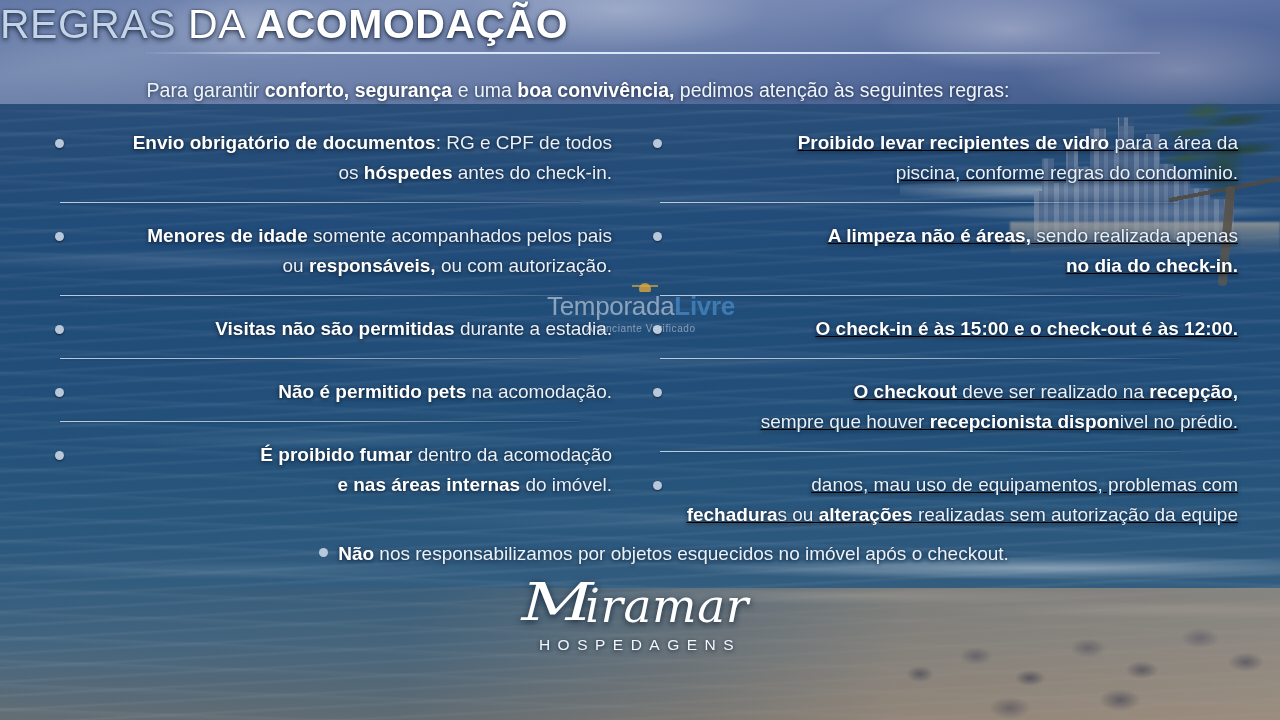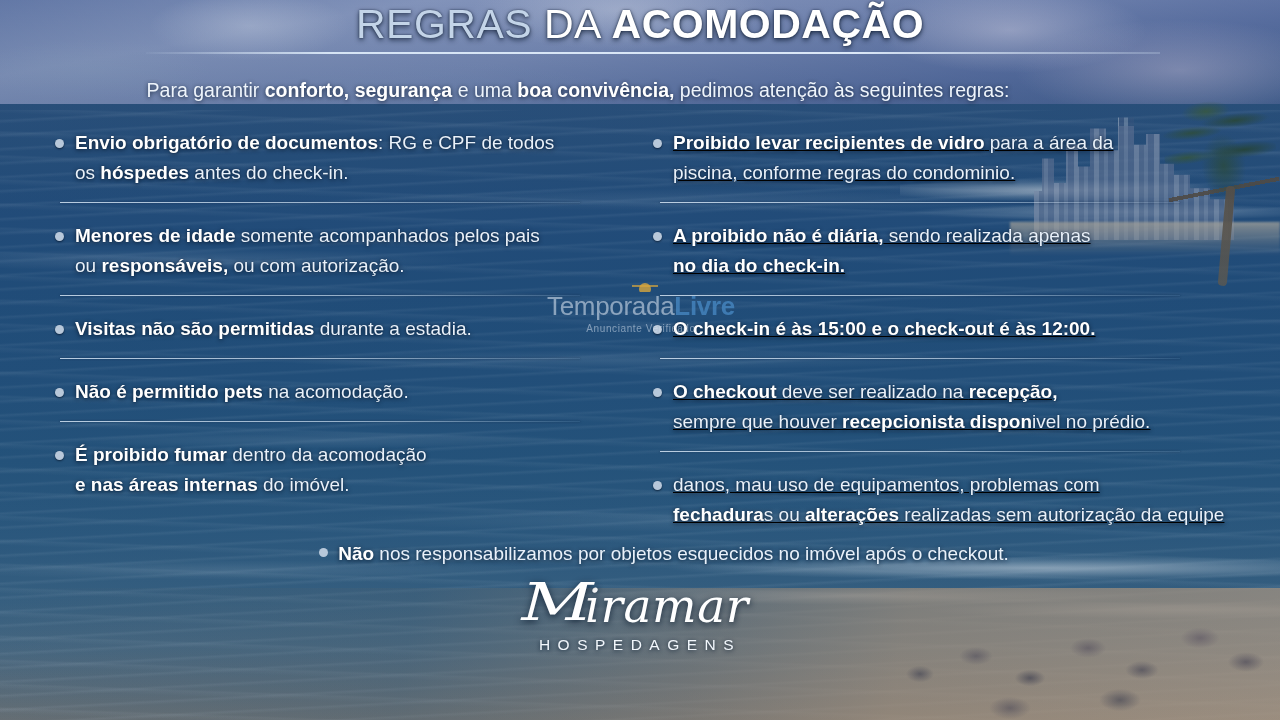--- a/index.html
+++ b/index.html
@@ -178,21 +178,21 @@
   #content {
     position: absolute;
     inset: 0;
     width: 1280px;
     height: 720px;
   }
 
   .title {
     position: absolute;
     top: 1px; left: 0; width: 1280px;
-    text-align: center;
+    text-align: left;
     font-size: 41px;
     letter-spacing: .5px;
     line-height: 46px;
     white-space: nowrap;
     text-shadow: 0 2px 5px rgba(4,18,38,.75), 0 0 2px rgba(4,18,38,.6);
   }
   .title .t1 { color: #c3d4e8; font-weight: normal; }
   .title .t2 { color: #ffffff; font-weight: normal; }
   .title .t3 { color: #ffffff; font-weight: bold; }
 
@@ -210,20 +210,21 @@
     line-height: 26px;
     color: #eef4fb;
     white-space: nowrap;
     text-shadow: 0 1px 4px rgba(4,18,38,.8);
   }
   .subtitle b { color: #ffffff; }
 
   .col {
     position: absolute;
     top: 128px;
+    text-align: right;
   }
   .col-left  { left: 48px;  width: 564px; }
   .col-right { left: 646px; width: 592px; text-decoration: underline; }
 
   .rule {
     height: 1px;
     margin: 0;
     background: linear-gradient(90deg, rgba(222,236,250,.80), rgba(222,236,250,.62) 55%, rgba(222,236,250,.06));
     box-shadow: 0 0 2px rgba(10,30,55,.5);
   }
@@ -414,21 +415,21 @@
     </div>
   <div class="col col-right" id="col-right">
       <div class="bullet">
         <div><b>Proibido levar recipientes de vidro</b><span> para a área da</span></div>
         <div><span>piscina, conforme regras do condominio.</span></div>
       </div>
       <div class="gap-sm"></div>
       <div class="rule rule-right"></div>
       <div class="gap-md"></div>
       <div class="bullet">
-        <div><b>A proibido não é diária,</b><span> sendo realizada apenas</span></div>
+        <div><b>A limpeza não é áreas,</b><span> sendo realizada apenas</span></div>
         <div><b>no dia do check-in.</b></div>
       </div>
       <div class="gap-sm"></div>
       <div class="rule rule-right"></div>
       <div class="gap-md"></div>
       <div class="bullet">
         <div><b>O check-in é às 15:00 e o check-out é às 12:00.</b></div>
       </div>
       <div class="gap-sm"></div>
       <div class="rule rule-right"></div>

